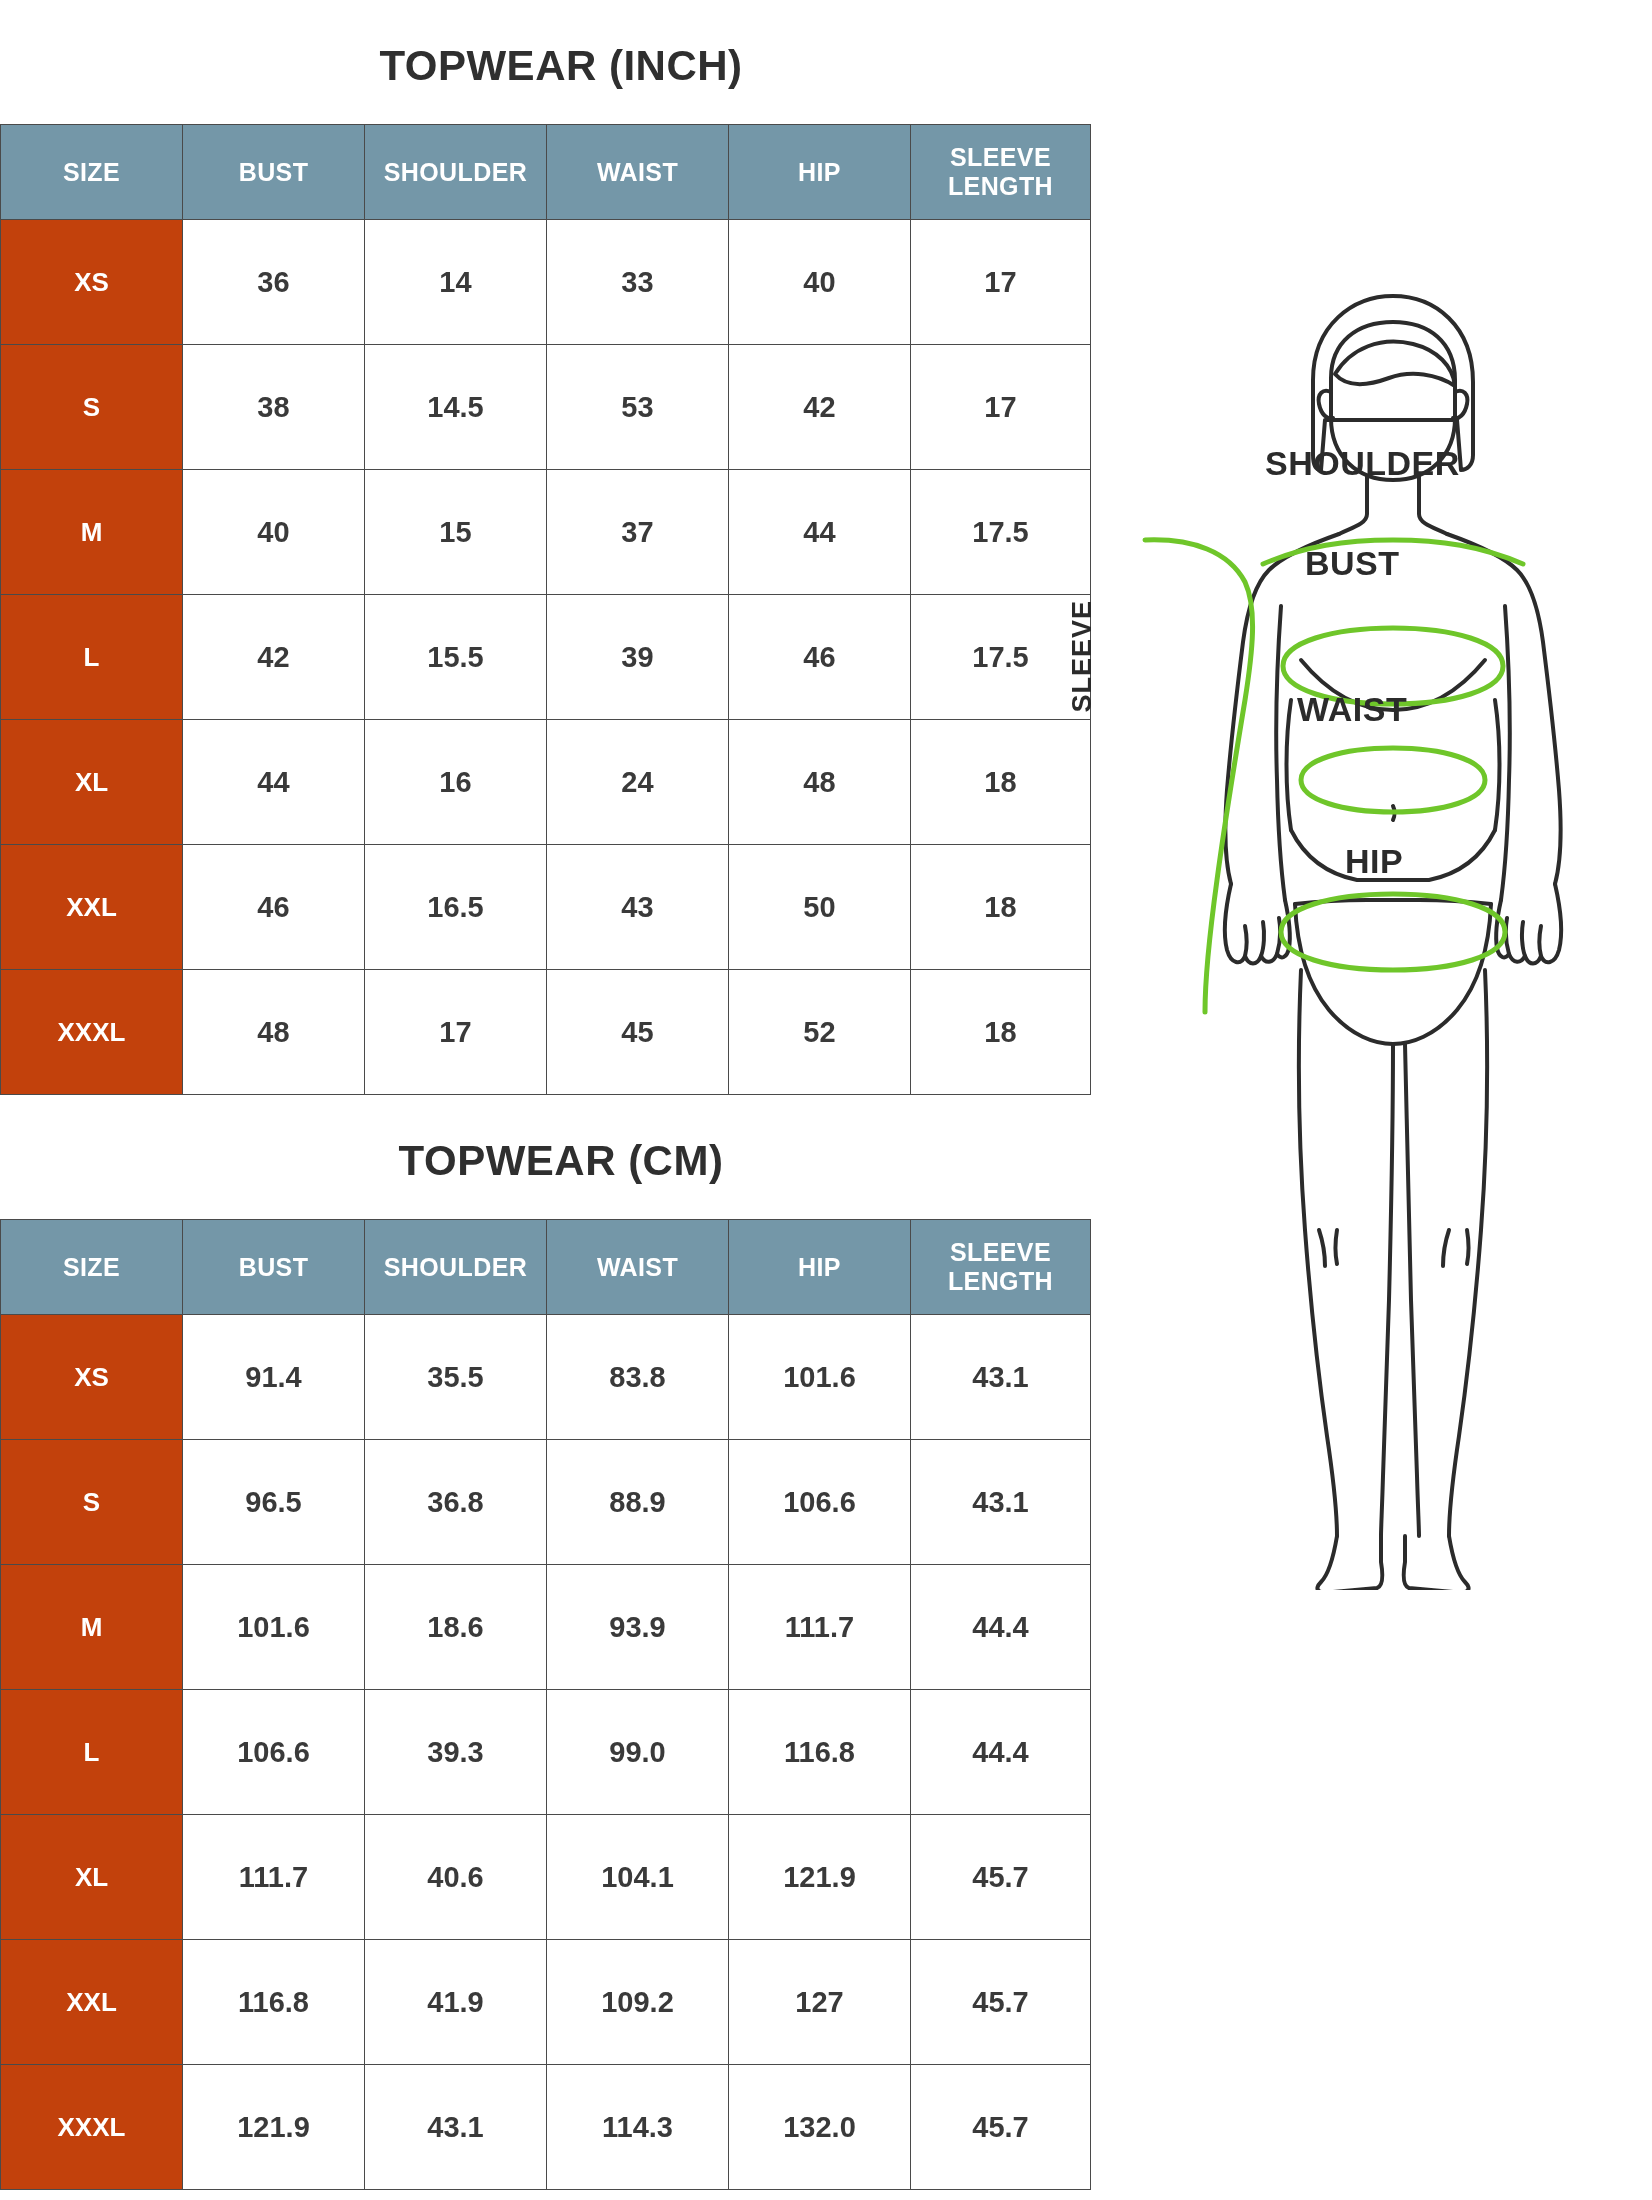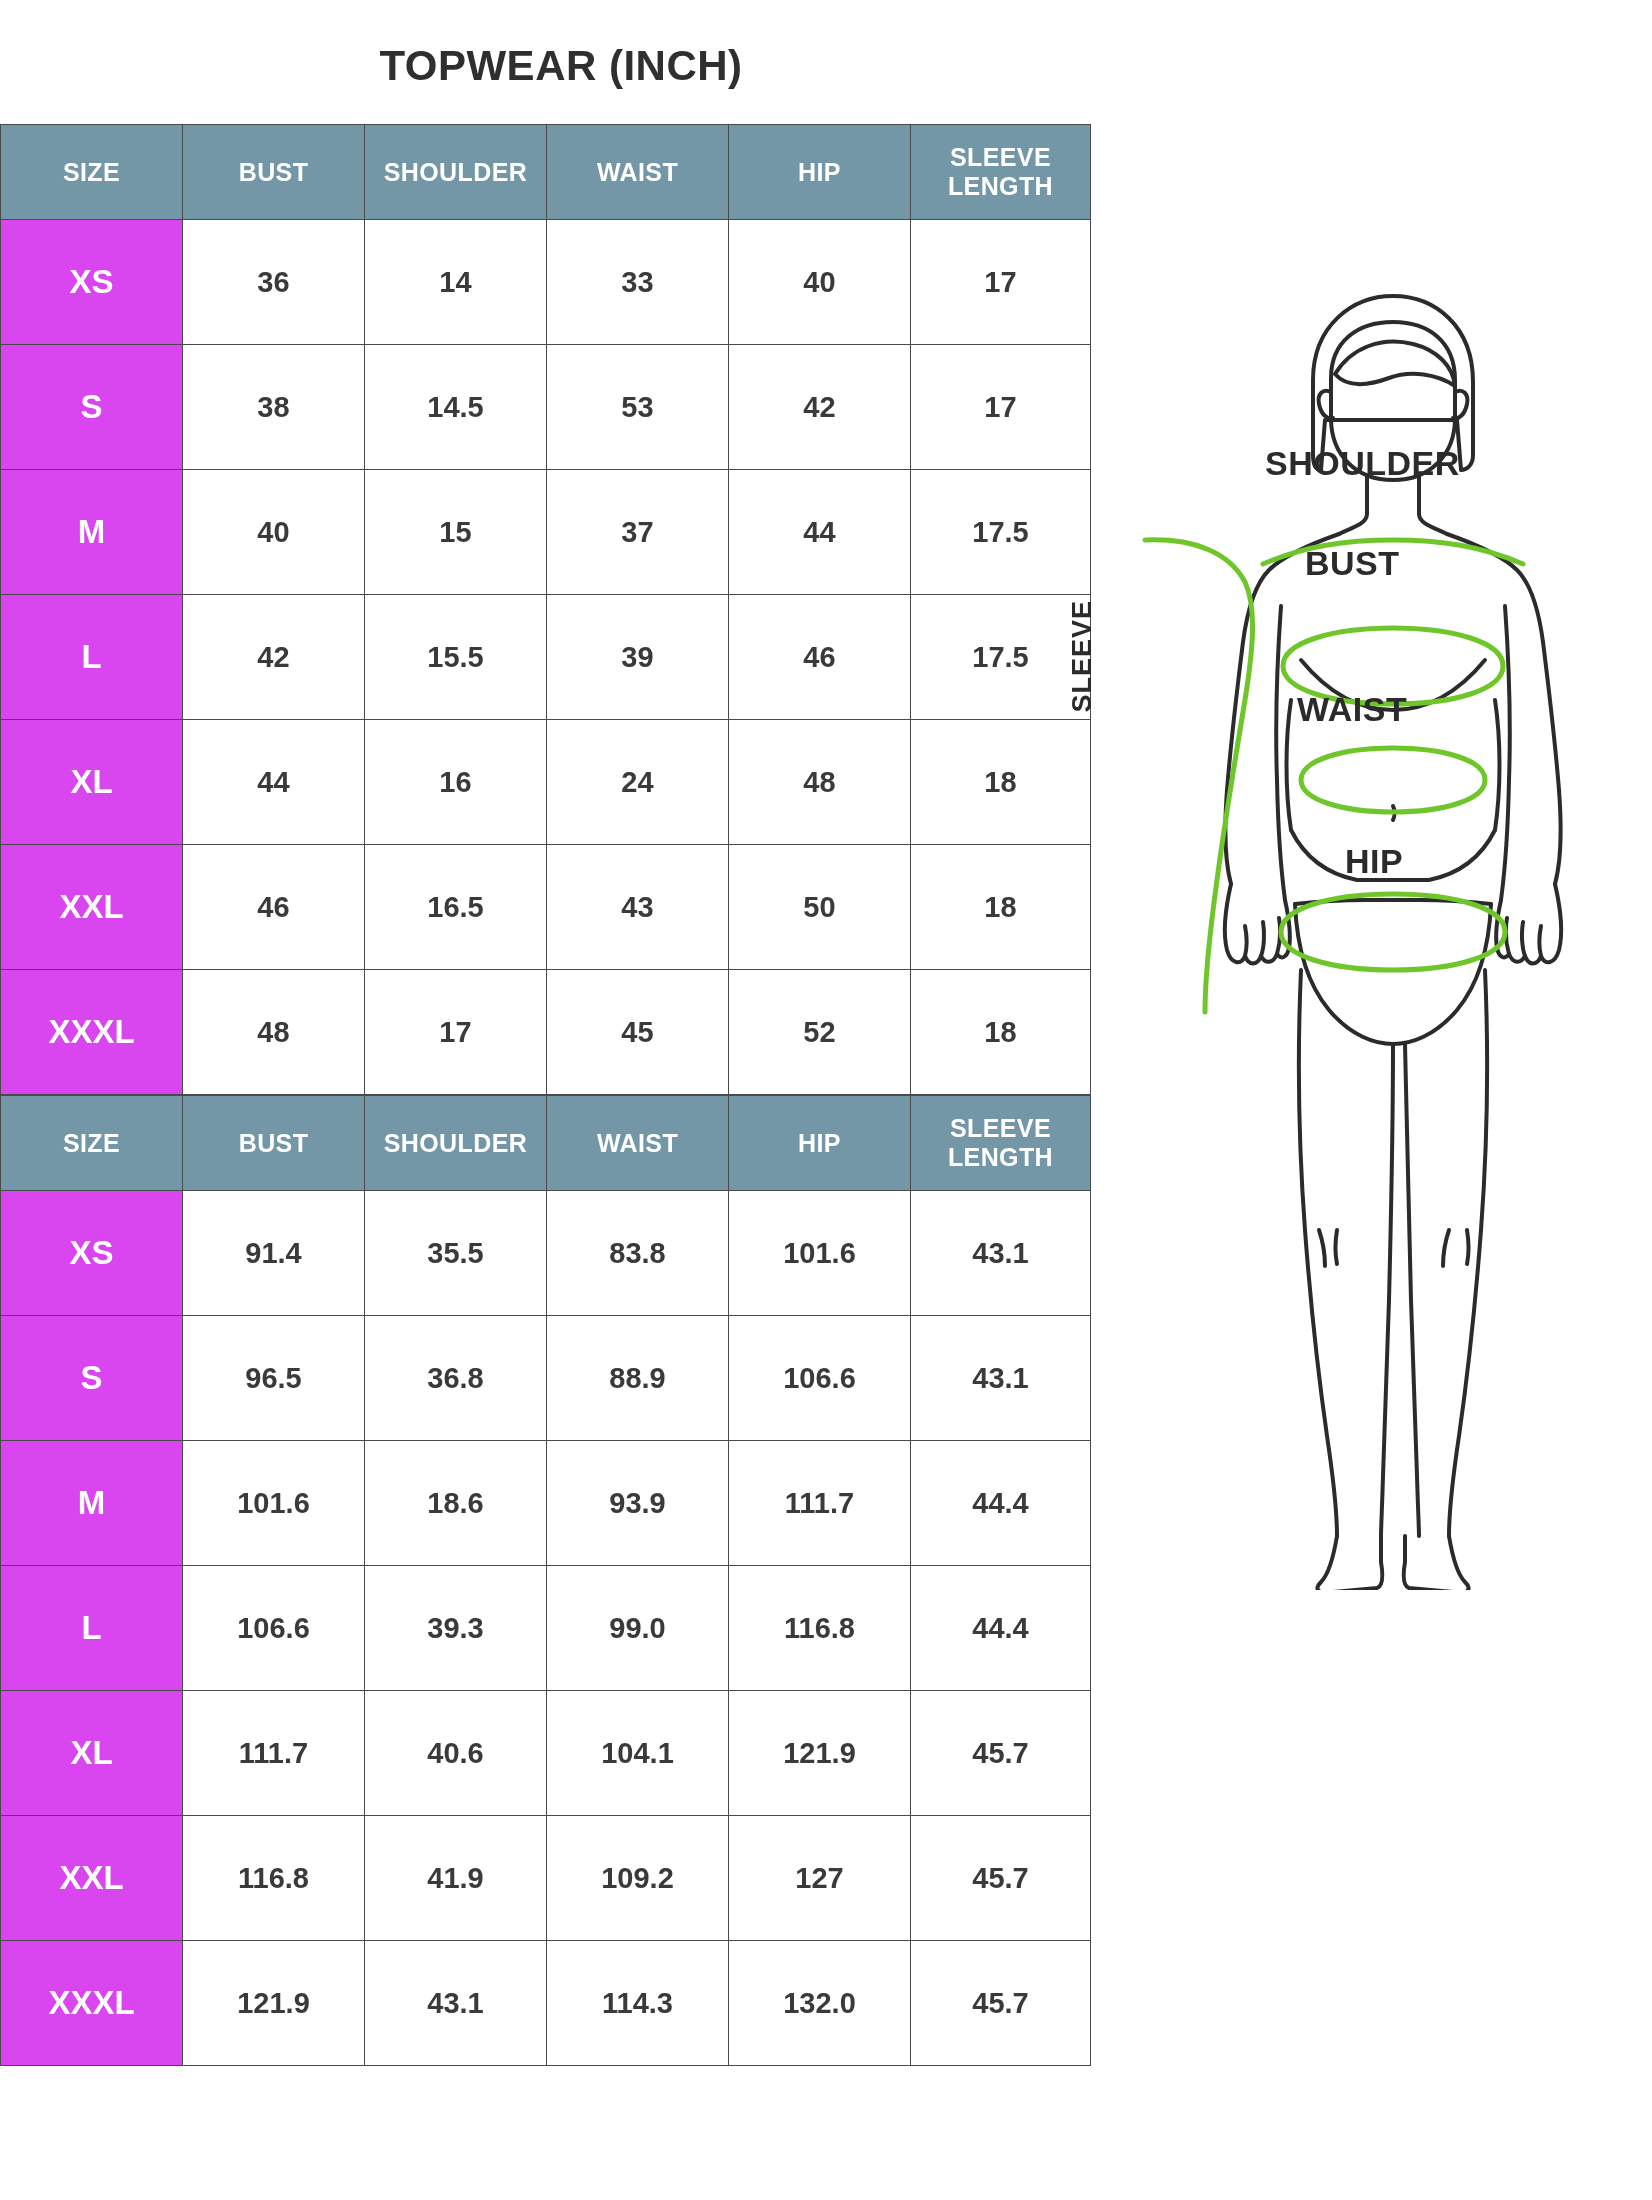--- a/index.html
+++ b/index.html
@@ -50,23 +50,23 @@
   table.size-table th {
     background: #7497a8;
     color: #ffffff;
     font-size: 25px;
     font-weight: bold;
     height: 92px;
     line-height: 1.15;
     letter-spacing: 0.4px;
   }
   table.size-table td.size-cell {
-    background: #d946ef;
+    background: #c2410c;
     color: #ffffff;
-    font-size: 33px;
+    font-size: 26px;
     font-weight: bold;
     height: 122px;
   }
   table.size-table td.val-cell {
     background: #ffffff;
     color: #3a3a3a;
     font-size: 29px;
     font-weight: bold;
     height: 122px;
   }
@@ -188,20 +188,21 @@
           <td class="size-cell">XXXL</td>
           <td class="val-cell">48</td>
           <td class="val-cell">17</td>
           <td class="val-cell">45</td>
           <td class="val-cell">52</td>
           <td class="val-cell">18</td>
         </tr>
       </tbody>
     </table>
 
+    <h1 class="table-title">TOPWEAR (CM)</h1>
     <table class="size-table">
       <colgroup>
         <col class="c-size">
           <col class="c-bust">
           <col class="c-shoulder">
           <col class="c-waist">
           <col class="c-hip">
           <col class="c-sleeve">
       </colgroup>
       <thead>

